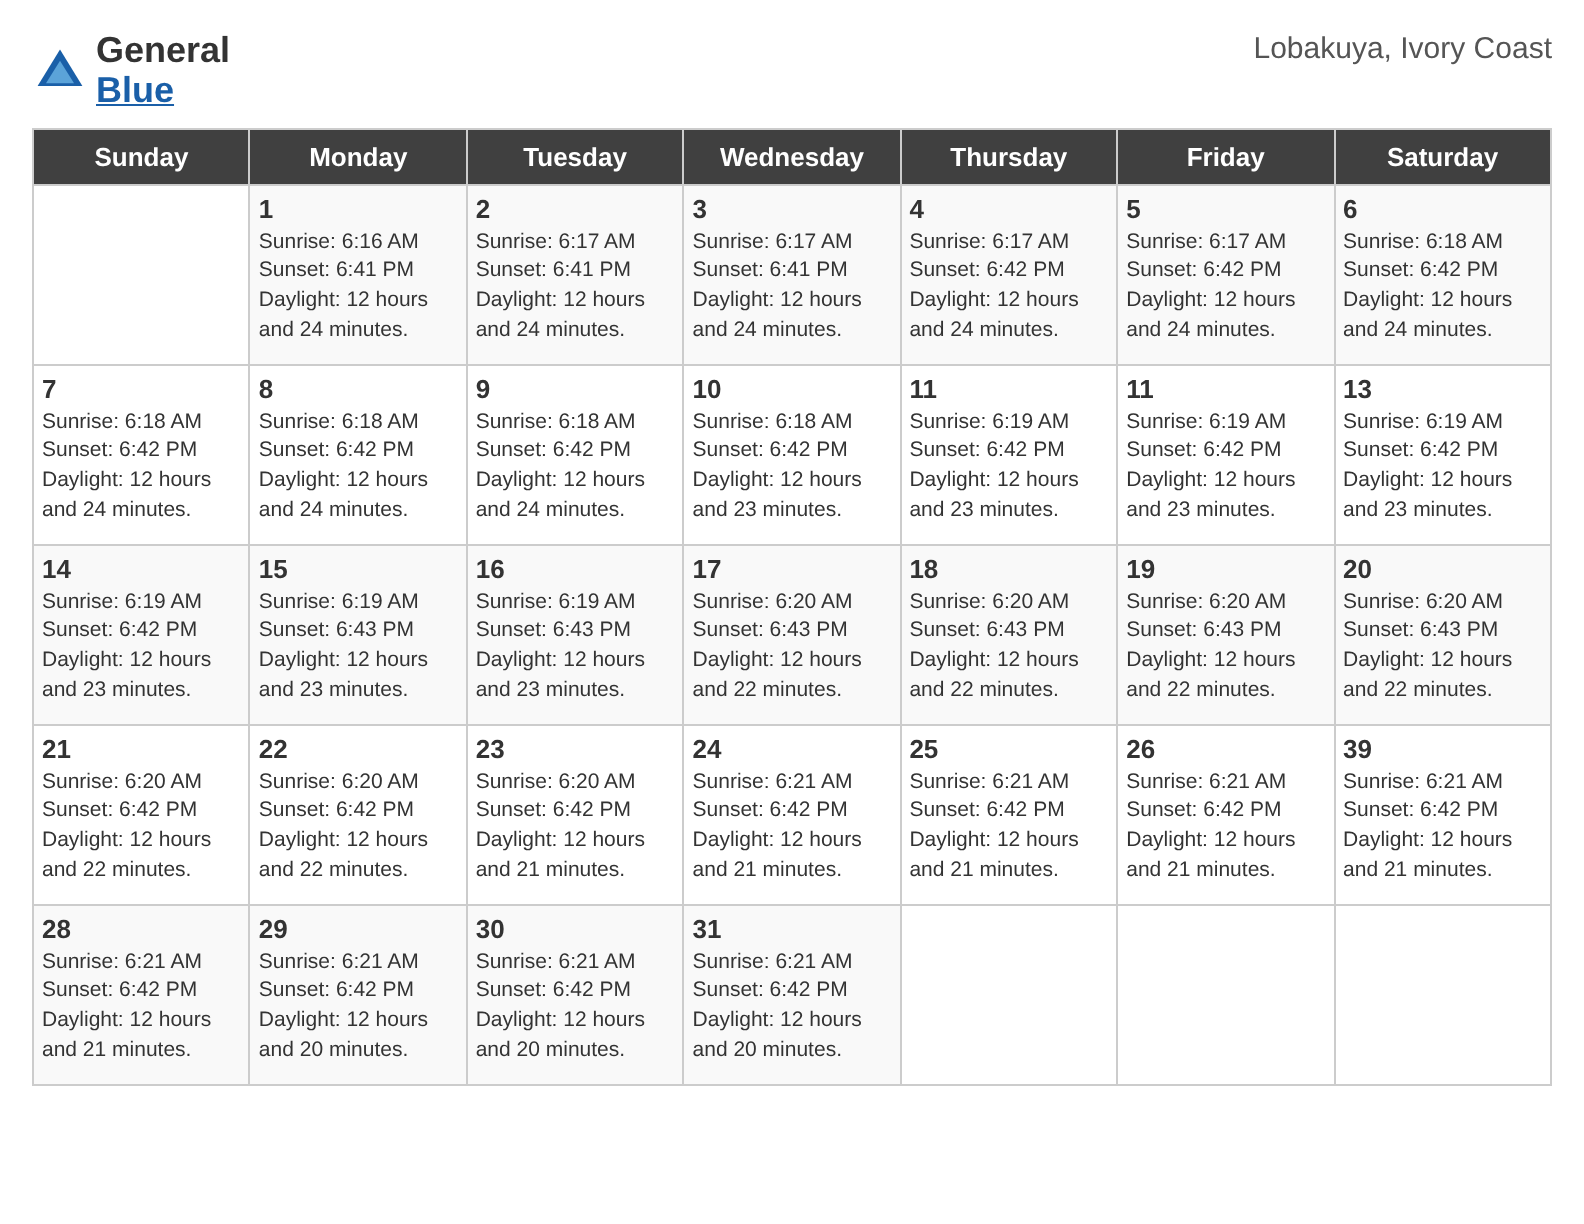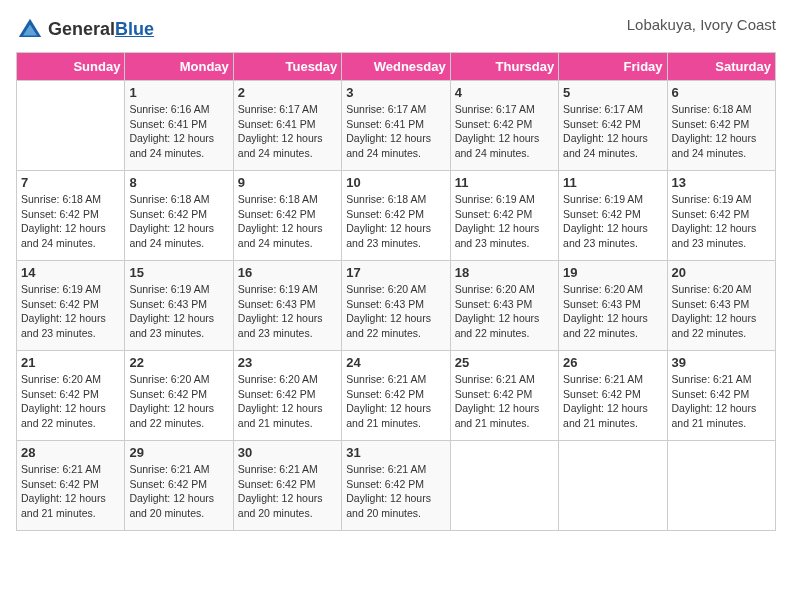--- a/index.html
+++ b/index.html
@@ -16,21 +16,21 @@
       align-items: flex-start;
       margin-bottom: 8px;
     }
     .logo {
       display: flex;
       align-items: center;
       gap: 4px;
     }
     .logo-text {
       display: flex;
-      flex-direction: row;
+      flex-direction: column;
       line-height: 1.1;
     }
     .logo-general {
       font-size: 18px;
       font-weight: bold;
       color: #333;
     }
     .logo-blue {
       font-size: 18px;
       font-weight: bold;
@@ -52,26 +52,26 @@
     .location {
       font-size: 15px;
       color: #555;
     }
     table {
       width: 100%;
       border-collapse: collapse;
       table-layout: fixed;
     }
     thead tr th {
-      background-color: #ec4899;
+      background-color: #404040;
       color: #fff;
       font-size: 13px;
       font-weight: bold;
       padding: 6px 4px;
-      text-align: right;
+      text-align: center;
       border: 1px solid #ccc;
     }
     tbody tr td {
       border: 1px solid #ccc;
       vertical-align: top;
       padding: 4px 4px 6px 4px;
       font-size: 10.5px;
       color: #333;
       min-height: 80px;
       height: 90px;

